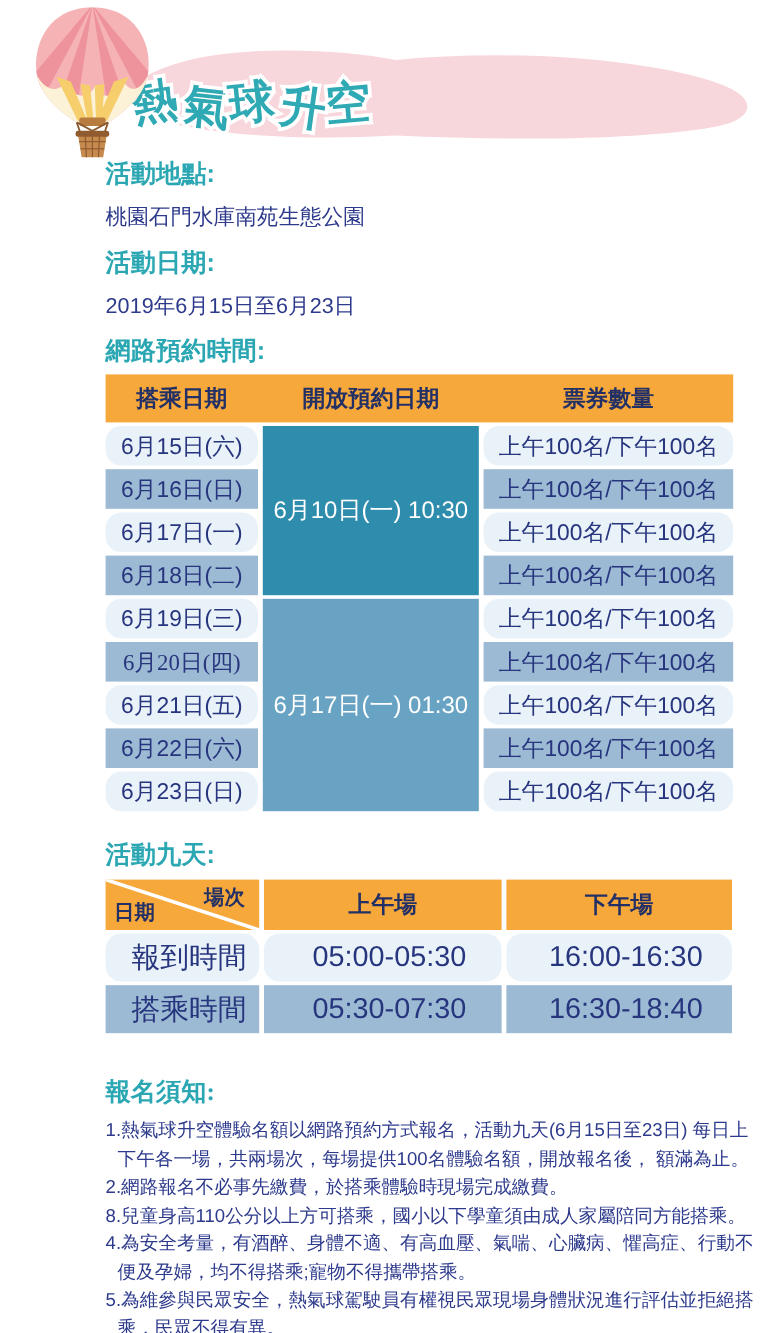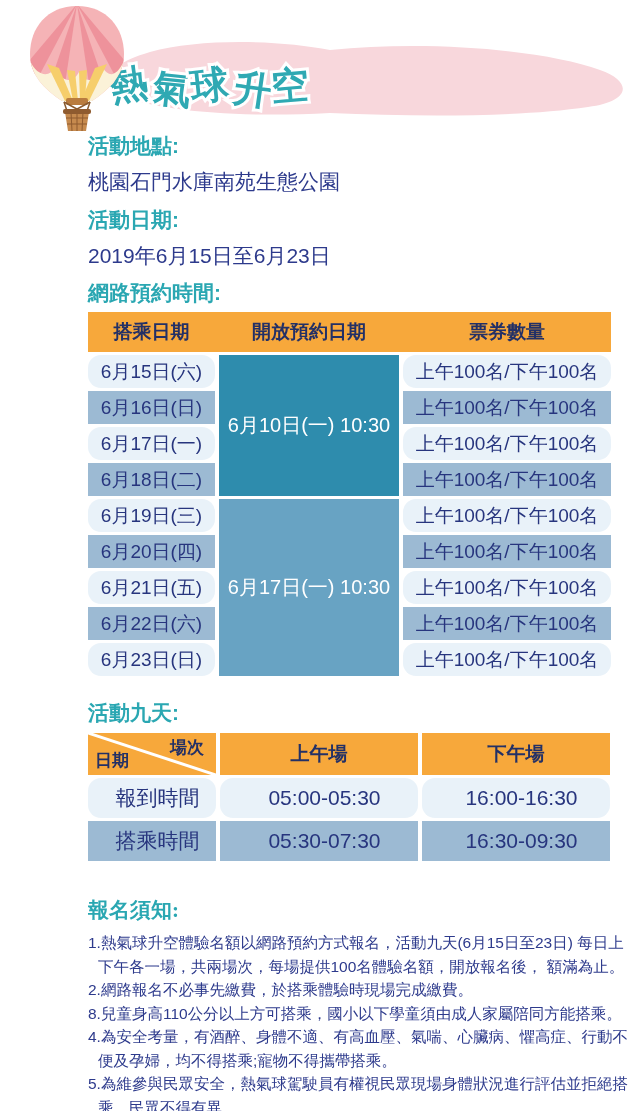--- a/index.html
+++ b/index.html
@@ -4,21 +4,21 @@
 <style>
   html,body{margin:0;padding:0;}
   .page{
     position:relative;width:640px;height:1111px;background:#ffffff;overflow:hidden;
     font-family:"Liberation Sans",sans-serif;
   }
   .hero{position:absolute;left:0;top:0;width:640px;height:135px;}
   .content{position:absolute;left:88px;top:133px;width:552px;}
 
   .sec-label{color:#2AA7B2;font-size:21px;font-weight:bold;line-height:26px;}
-  .info-value{color:#2D3A8C;font-size:21px;line-height:27px;margin-top:9px;}
+  .info-value{color:#2D3A8C;font-size:18px;line-height:27px;margin-top:9px;}
   .mt12{margin-top:12px;} .mt11{margin-top:11px;} .mt24{margin-top:24px;} .mt36{margin-top:36px;font-family:Liberation Serif, serif;}
 
   
   .res-table{
     margin-top:6px;display:grid;width:523px;
     grid-template-columns:127px 180px 208px;
     grid-template-rows:40px repeat(9,33px);
     column-gap:4px;row-gap:3px;background:#ffffff;
   }
   .res-header-bar{
@@ -40,21 +40,21 @@
     grid-template-columns:128px 198px 188px;
     grid-template-rows:42px 40px 40px;
     column-gap:4px;row-gap:3px;background:#ffffff;
   }
   .t2h{background:#F7A83B;display:flex;align-items:center;justify-content:center;
        color:#233066;font-weight:bold;font-size:19px;text-align:center;}
   .corner{position:relative;background:#F7A83B;}
   .corner svg{position:absolute;inset:0;width:100%;height:100%;}
   .corner .c-top{position:absolute;top:3px;right:12px;color:#233066;font-weight:bold;font-size:17px;}
   .corner .c-bottom{position:absolute;bottom:3px;left:7px;color:#233066;font-weight:bold;font-size:17px;}
-  .t2c{display:flex;align-items:center;justify-content:center;font-size:21px;color:#27357E;padding-left:11px;}
+  .t2c{display:flex;align-items:center;justify-content:center;font-size:24px;color:#27357E;padding-left:11px;}
 
   
   .notes{margin-top:8px;width:548px;color:#2D3A8C;font-size:15.5px;line-height:23.5px;}
   .note-item{padding-left:10px;text-indent:-10px;}
 </style>
 </head>
 <body>
 
 <div class="page">
 
@@ -126,24 +126,24 @@
 
     <div class="cell merged merged-dark" style="grid-area: 2 / 2 / span 4;">6月10日(一) 10:30</div>
         <div class="cell row-light" style="grid-area: 2 / 1;">6月15日(六)</div>
         <div class="cell row-light" style="grid-area: 2 / 3;">上午100名/下午100名</div>
         <div class="cell row-blue" style="grid-area: 3 / 1;">6月16日(日)</div>
         <div class="cell row-blue" style="grid-area: 3 / 3;">上午100名/下午100名</div>
         <div class="cell row-light" style="grid-area: 4 / 1;">6月17日(一)</div>
         <div class="cell row-light" style="grid-area: 4 / 3;">上午100名/下午100名</div>
         <div class="cell row-blue" style="grid-area: 5 / 1;">6月18日(二)</div>
         <div class="cell row-blue" style="grid-area: 5 / 3;">上午100名/下午100名</div>
-        <div class="cell merged merged-light" style="grid-area: 6 / 2 / span 5;">6月17日(一) 10:30</div>
+        <div class="cell merged merged-light" style="grid-area: 6 / 2 / span 5;">6月17日(一) 01:30</div>
         <div class="cell row-light" style="grid-area: 6 / 1;">6月19日(三)</div>
         <div class="cell row-light" style="grid-area: 6 / 3;">上午100名/下午100名</div>
-        <div class="cell row-blue" style="grid-area: 7 / 1;">6月20日(四)</div>
+        <div class="cell row-blue" style="grid-area: 7 / 1; font-family: Liberation Serif, serif;">6月20日(四)</div>
         <div class="cell row-blue" style="grid-area: 7 / 3;">上午100名/下午100名</div>
         <div class="cell row-light" style="grid-area: 8 / 1;">6月21日(五)</div>
         <div class="cell row-light" style="grid-area: 8 / 3;">上午100名/下午100名</div>
         <div class="cell row-blue" style="grid-area: 9 / 1;">6月22日(六)</div>
         <div class="cell row-blue" style="grid-area: 9 / 3;">上午100名/下午100名</div>
         <div class="cell row-light" style="grid-area: 10 / 1;">6月23日(日)</div>
         <div class="cell row-light" style="grid-area: 10 / 3;">上午100名/下午100名</div>
       </div>
 
     <div class="sec-label mt24">活動九天:</div>
@@ -158,21 +158,21 @@
       </div>
       <div class="t2h">上午場</div>
       <div class="t2h">下午場</div>
 
       <div class="t2c row-light">報到時間</div>
       <div class="t2c row-light">05:00-05:30</div>
       <div class="t2c row-light">16:00-16:30</div>
 
       <div class="t2c row-blue">搭乘時間</div>
       <div class="t2c row-blue">05:30-07:30</div>
-      <div class="t2c row-blue">16:30-09:30</div>
+      <div class="t2c row-blue">16:30-18:40</div>
     </div>
 
     <div class="sec-label mt36">報名須知:</div>
     <div class="notes" id="notesList">
         <div class="note-item">1.熱氣球升空體驗名額以網路預約方式報名，活動九天(6月15日至23日) 每日上下午各一場，共兩場次，每場提供100名體驗名額，開放報名後， 額滿為止。</div>
         <div class="note-item">2.網路報名不必事先繳費，於搭乘體驗時現場完成繳費。</div>
         <div class="note-item">8.兒童身高110公分以上方可搭乘，國小以下學童須由成人家屬陪同方能搭乘。</div>
         <div class="note-item">4.為安全考量，有酒醉、身體不適、有高血壓、氣喘、心臟病、懼高症、行動不便及孕婦，均不得搭乘;寵物不得攜帶搭乘。</div>
         <div class="note-item">5.為維參與民眾安全，熱氣球駕駛員有權視民眾現場身體狀況進行評估並拒絕搭乘，民眾不得有異。</div>
       </div>

